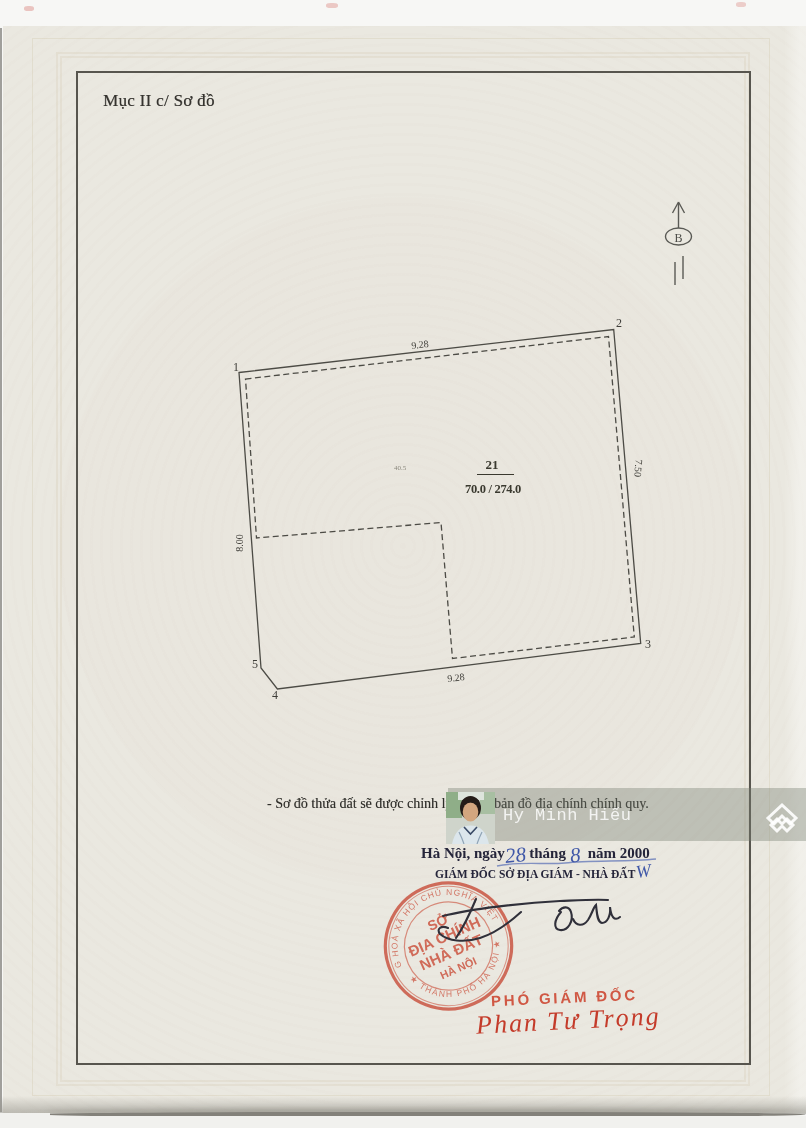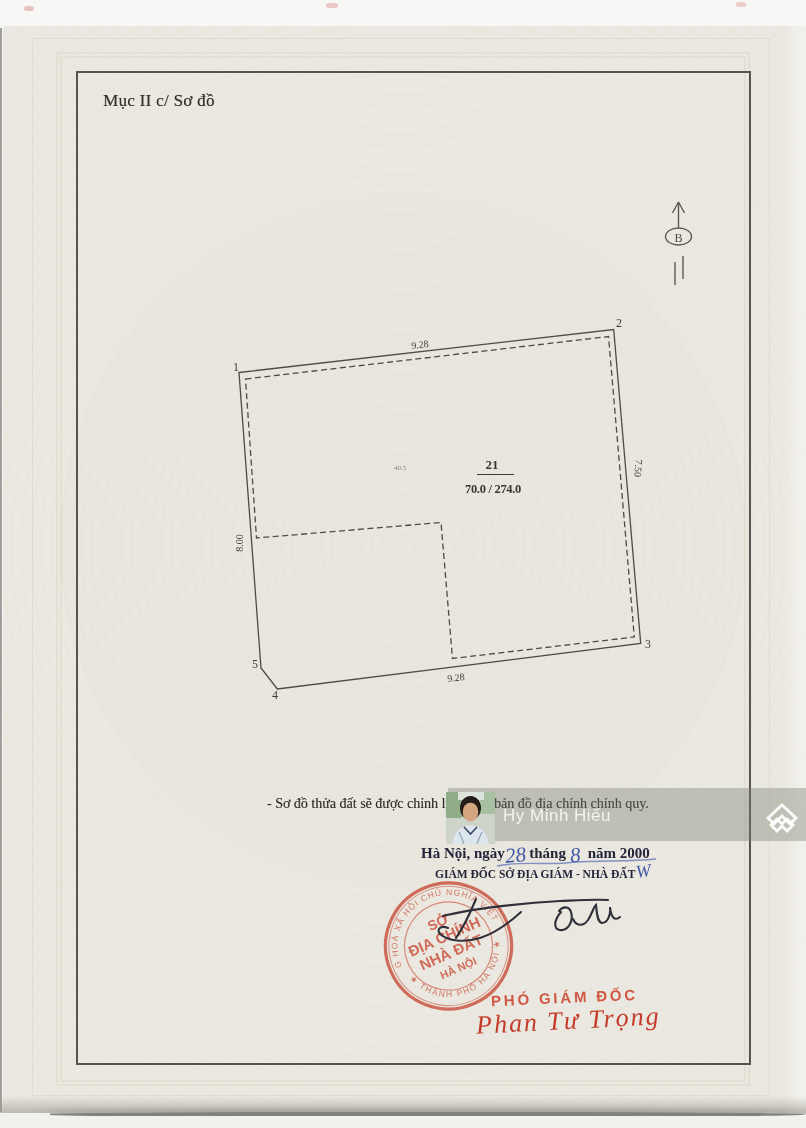--- a/index.html
+++ b/index.html
@@ -17,21 +17,21 @@
   #ornborder2{left:56px;top:52px;width:694px;height:1034px;
      border:6px double rgba(196,182,140,0.16); box-sizing:border-box;}
   #leftedge{left:0;top:28px;width:2px;height:1084px;background:rgba(90,88,80,0.55);}
   #frame{left:76px;top:71px;width:675px;height:994px;
      border:2px solid #57554e;box-sizing:border-box;}
   #heading{left:103px;top:91px;font-size:17px;color:#35332f;letter-spacing:0.3px;text-shadow:0.4px 0.4px 0.6px rgba(55,53,47,0.55);font-family:Liberation Serif, serif;}
   #note{left:267px;top:796px;font-size:14px;color:#2e2d29;text-shadow:0.3px 0.3px 0.5px rgba(46,45,41,0.4);}
   #wmband{left:448px;top:788px;width:358px;height:53px;background:rgba(118,126,114,0.38);}
   #avatar{left:446px;top:792px;width:49px;height:52px;}
   #wmname{left:503px;top:806px;font-size:17px;color:rgba(255,255,255,0.82);
-      font-family:Liberation Sans, sans-serif;letter-spacing:0.5px;}
+      font-family:Liberation Mono, monospace;letter-spacing:0.5px;}
   #dateline{left:421px;top:843px;font-size:15px;color:#25253a;font-weight:bold;}
   .hw{font-family:"Liberation Serif",serif;font-style:italic;color:#4058a8;font-weight:normal;display:inline-block;vertical-align:-4px;transform:rotate(-6deg);}
   #director{left:435px;top:868px;font-size:11.5px;color:#25253a;font-weight:bold;letter-spacing:0;}
   #hwmark{left:636px;top:861px;font-size:18px;color:#4058a8;font-style:italic;transform:rotate(-8deg);}
   #phogd{left:491px;top:989px;font-size:15px;color:#d05844;font-weight:bold;
       letter-spacing:2.8px;transform:rotate(-2.5deg);font-family:"Liberation Sans",sans-serif;}
   #script{left:476px;top:1006px;font-size:26px;color:#c43b2a;font-style:italic;
       transform:rotate(-3deg);letter-spacing:2px;}
   #botshadow{left:0;top:1096px;width:806px;height:18px;
      background:linear-gradient(180deg, rgba(160,158,150,0) 0, rgba(152,150,142,0.5) 80%, rgba(148,146,138,0.55) 100%);}

